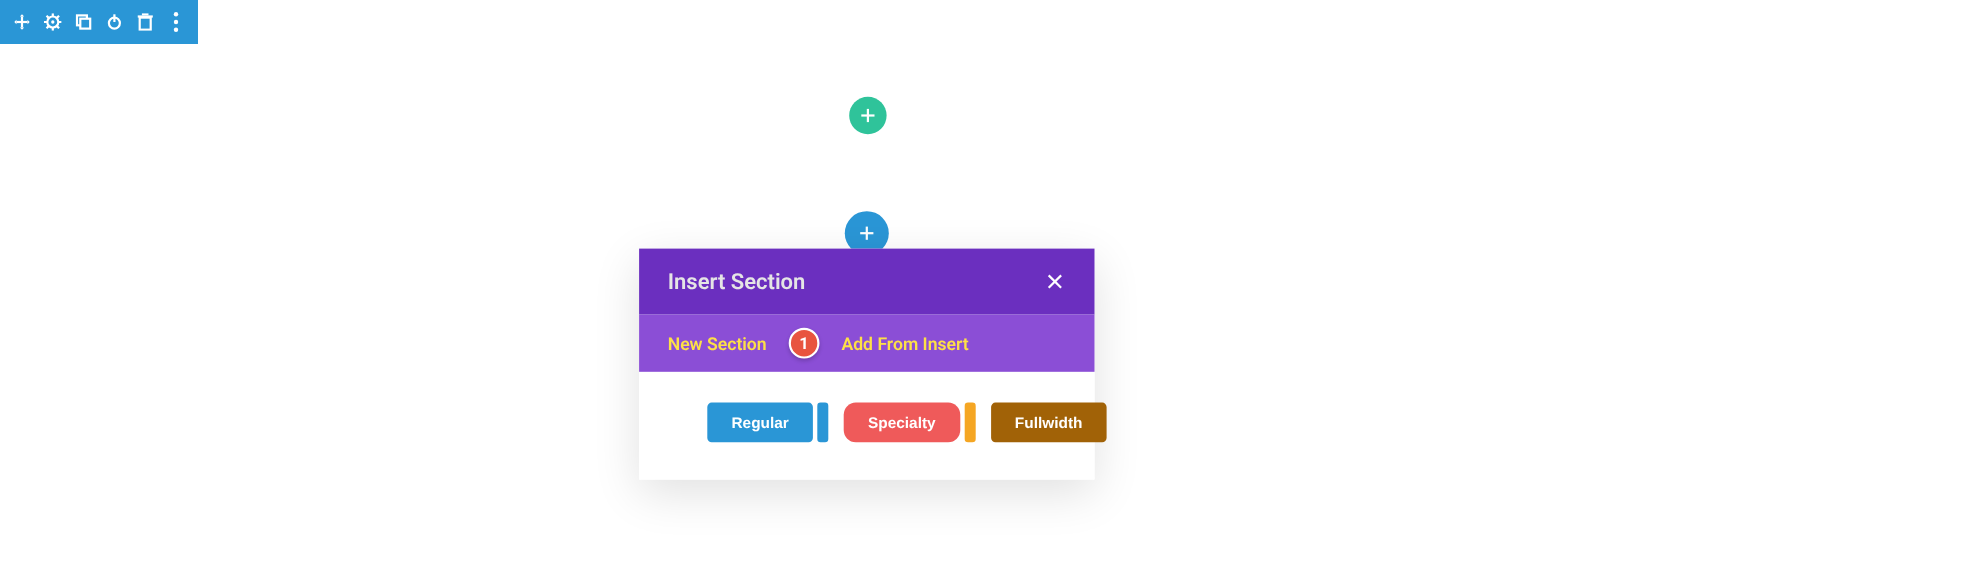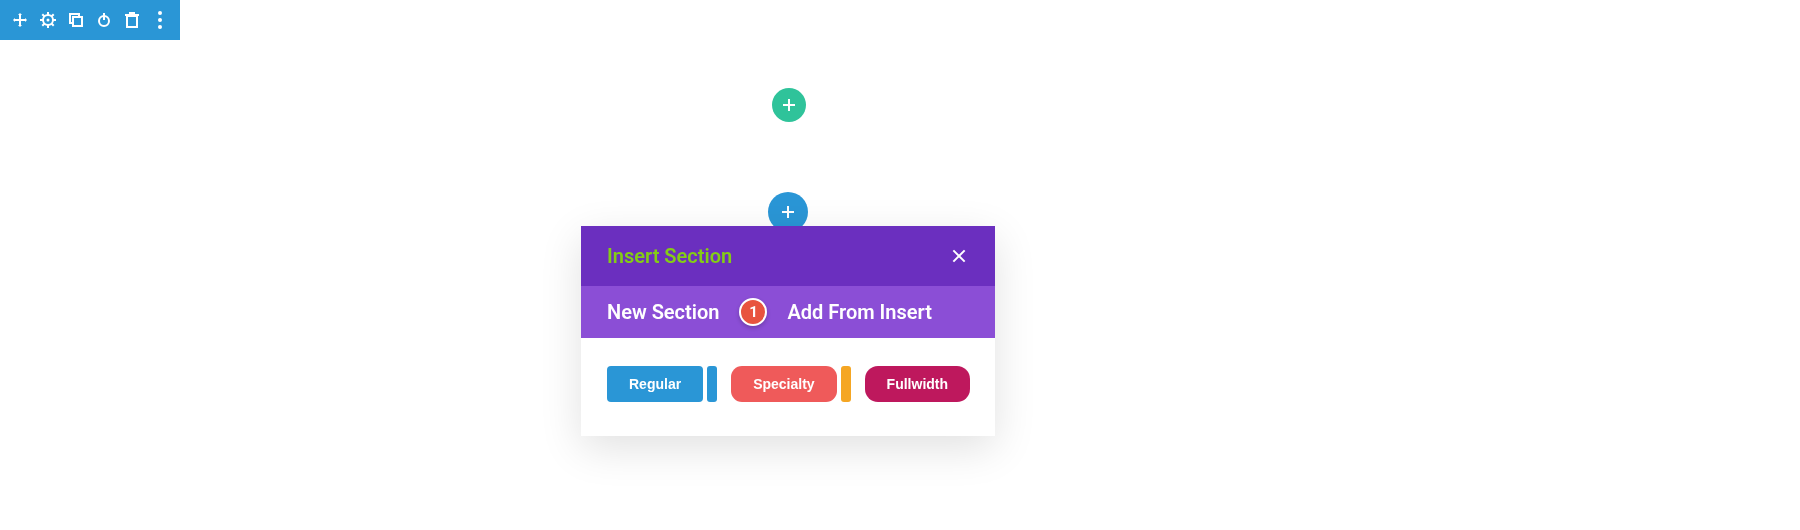--- a/index.html
+++ b/index.html
@@ -80,21 +80,21 @@
     position: absolute;
     top: 226px;
     left: 581px;
     width: 414px;
     background: #ffffff;
     box-shadow: 0 12px 40px rgba(0,0,0,0.12);
     z-index: 2;
   }
   .modal-header {
     background: #6b2fbf;
-    color: #84cc16;
+    color: #e5e5e5;
     display:flex;
     align-items:center;
     justify-content:space-between;
     padding: 18px 26px;
   }
   .modal-title {
     font-size: 20px;
     font-weight: 600;
   }
   .close-x {
@@ -112,22 +112,22 @@
 
   .modal-tabs {
     background: #8b4ed6;
     display:flex;
     align-items:center;
     gap: 20px;
     padding: 12px 26px;
     position: relative;
   }
   .modal-tab {
-    color:#ffffff;
-    font-size:20px;
+    color:#fde047;
+    font-size:16px;
     font-weight:600;
     cursor:pointer;
     text-align:right;
   }
 
   .badge {
     width:28px; height:28px;
     background:#e8543f;
     border-radius:50%;
     color:#fff;
@@ -162,25 +162,25 @@
     align-items:center;
     justify-content:center;
     cursor:pointer;
     border:none;
   }
   .type-stripe {
     width:10px;
     height:36px;
     border-radius:3px;
   }
-  .reg-btn    { background:#2a96d6; }
+  .reg-btn    { background:#2a96d6;margin-left:36px; }
   .reg-stripe { background:#2a96d6; }
   .spec-btn    { background:#ef5a5a;border-radius:11px; }
   .spec-stripe { background:#f5a623; }
-  .full-btn   { background:#be185d;border-radius:13px; }
+  .full-btn   { background:#a16207; }
 
 </style>
 </head>
 <body>
 
 <div class="toolbar">
   <div class="tb-btn">
     <svg width="16" height="16" viewBox="0 0 16 16" fill="none">
       <path d="M8 1 L10 3 L6 3 Z" fill="#fff"></path>
       <path d="M8 15 L10 13 L6 13 Z" fill="#fff"></path>

